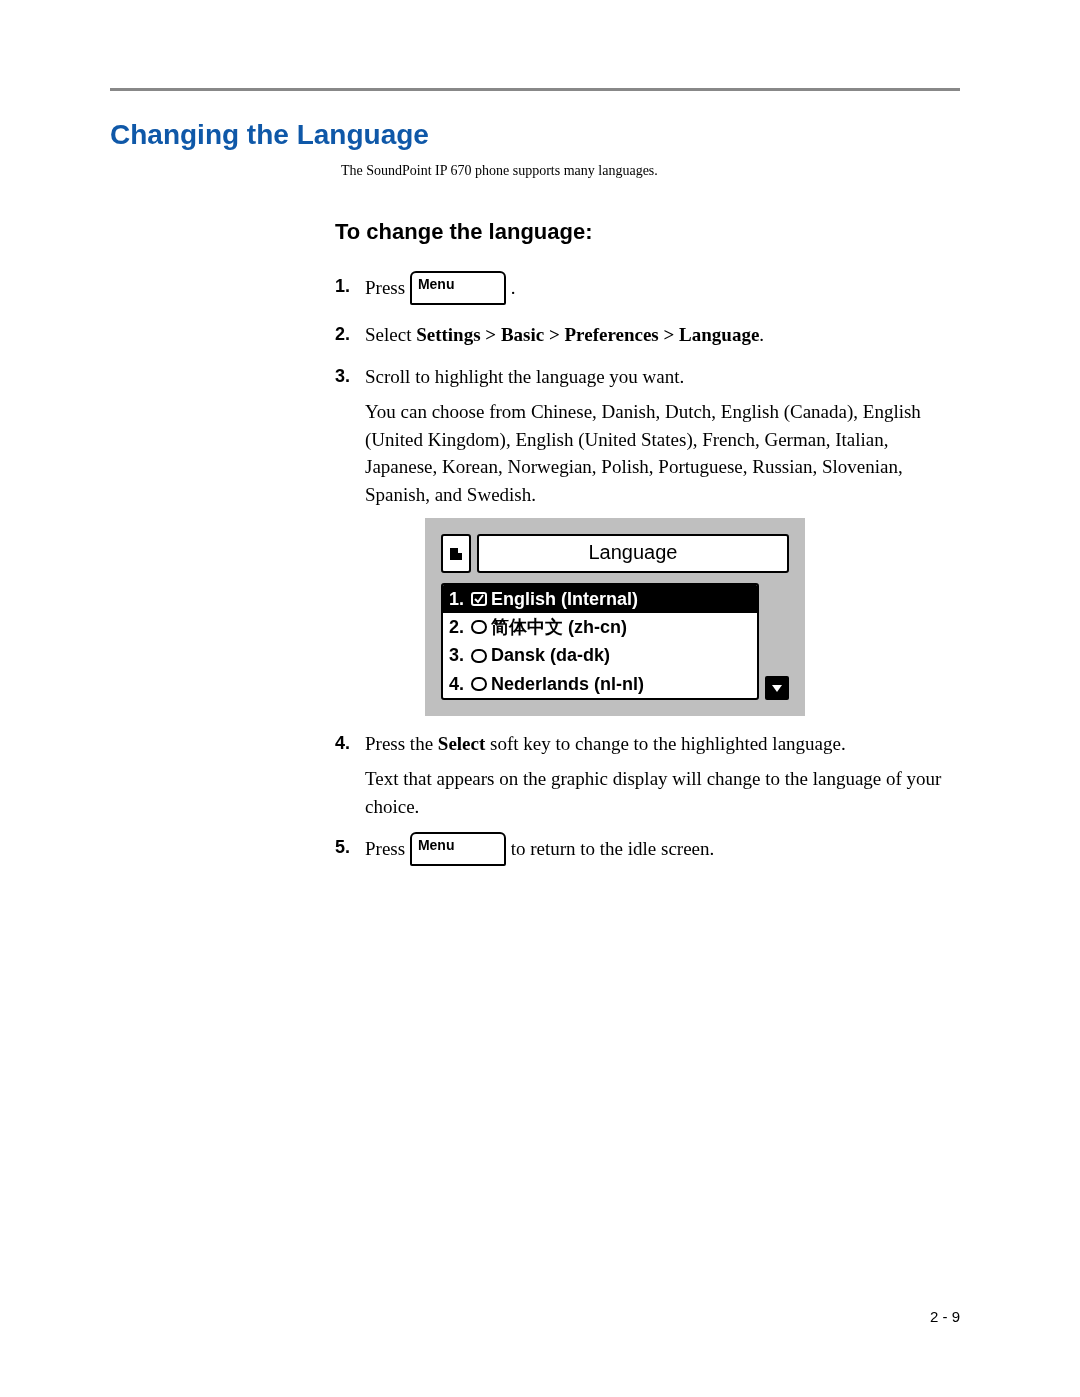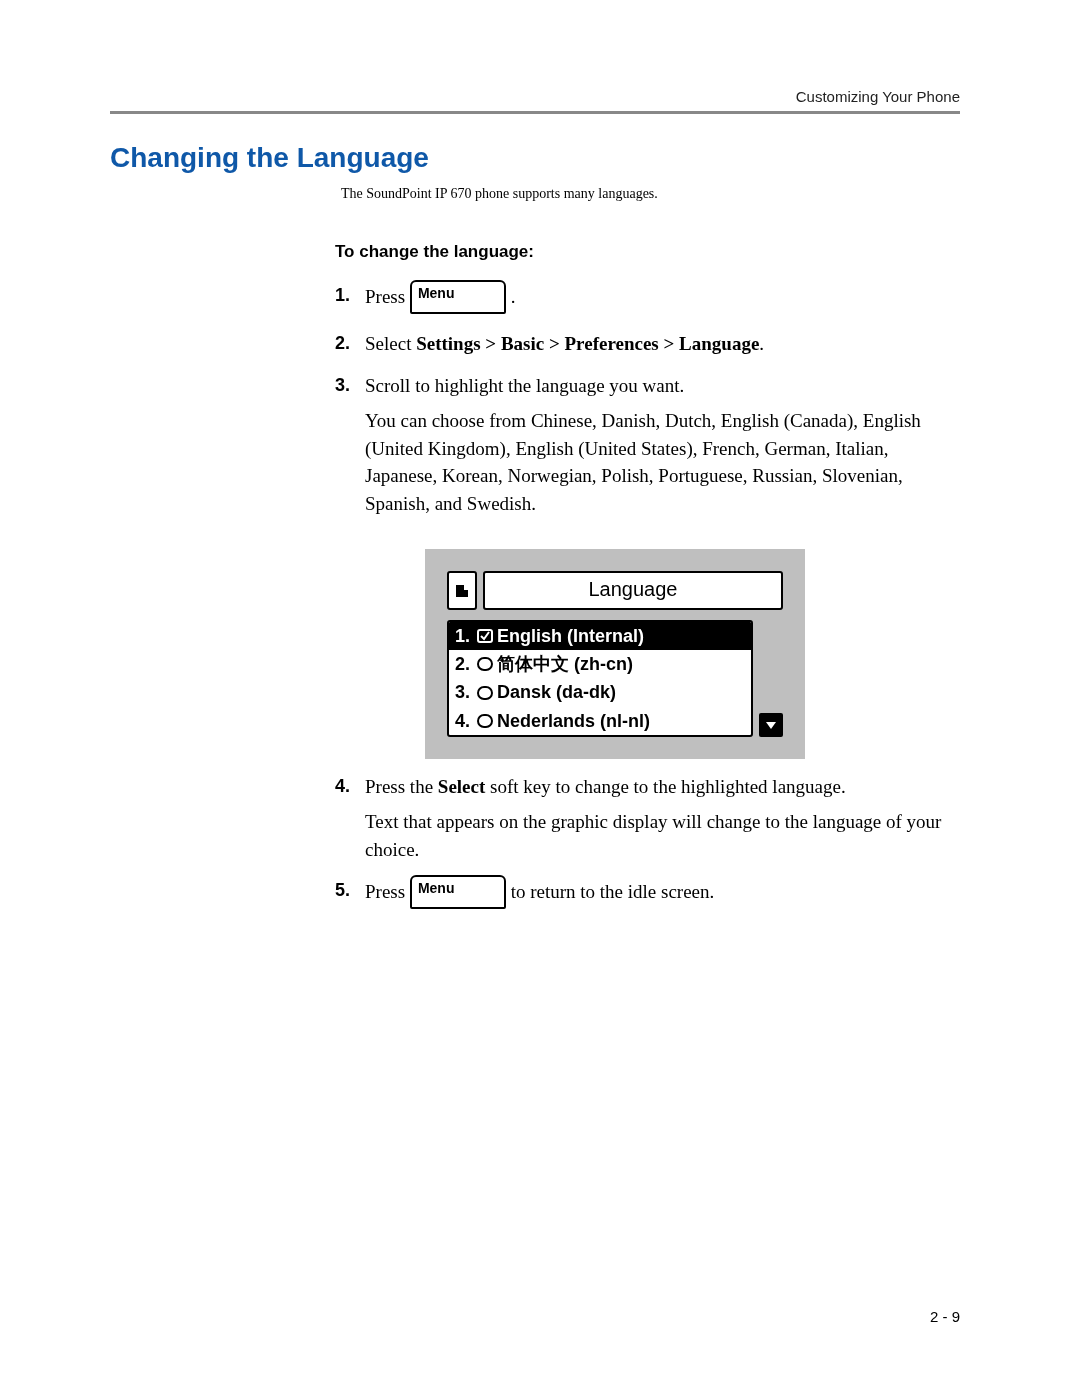--- a/index.html
+++ b/index.html
@@ -38,22 +38,22 @@
   .body-indent {
     margin-left: 225px; 
   }
   .intro {
     font-size: 14px;
     margin: 0 0 40px 6px;
   }
   .subhead {
     font-family: "Trebuchet MS", "Segoe UI", Arial, sans-serif;
     font-weight: bold;
-    font-size: 17px;
-    margin: 18px 0 20px 0;
+    font-size: 22px;
+    margin: 18px 0 28px 0;
   }
   ol.steps {
     list-style: none;
     padding: 0;
     margin: 0;
     counter-reset: step;
   }
   ol.steps > li {
     counter-increment: step;
     position: relative;
@@ -93,22 +93,22 @@
     font-family: Arial, sans-serif;
     font-weight: bold;
     font-size: 14px;
   }
   .bold { font-weight: bold; }
 
   
   .phone-figure {
     width: 380px;
     background: #bfbfbf;
-    margin: 32px 0 14px 60px;
-    padding: 22px;
+    margin: 10px 0 14px 60px;
+    padding: 16px;
     box-sizing: border-box;
     font-family: Arial, sans-serif;
   }
   .title-row {
     display: flex;
     align-items: stretch;
     gap: 6px;
   }
   .title-row .back-icon {
     width: 26px;
@@ -195,21 +195,20 @@
     bottom: 72px;
     right: 120px;
     font-size: 15px;
     font-family: "Trebuchet MS", Arial, sans-serif;
   }
 </style>
 </head>
 <body>
 
 <div class="page">
-  <div class="running-head">Customizing Your Phone</div>
   <hr class="rule">
 
   <h2 class="section-title">Changing the Language</h2>
 
   <div class="body-indent">
     <p class="intro">The SoundPoint IP 670 phone supports many languages.</p>
 
     <p class="subhead">To change the language:</p>
 
     <ol class="steps">

